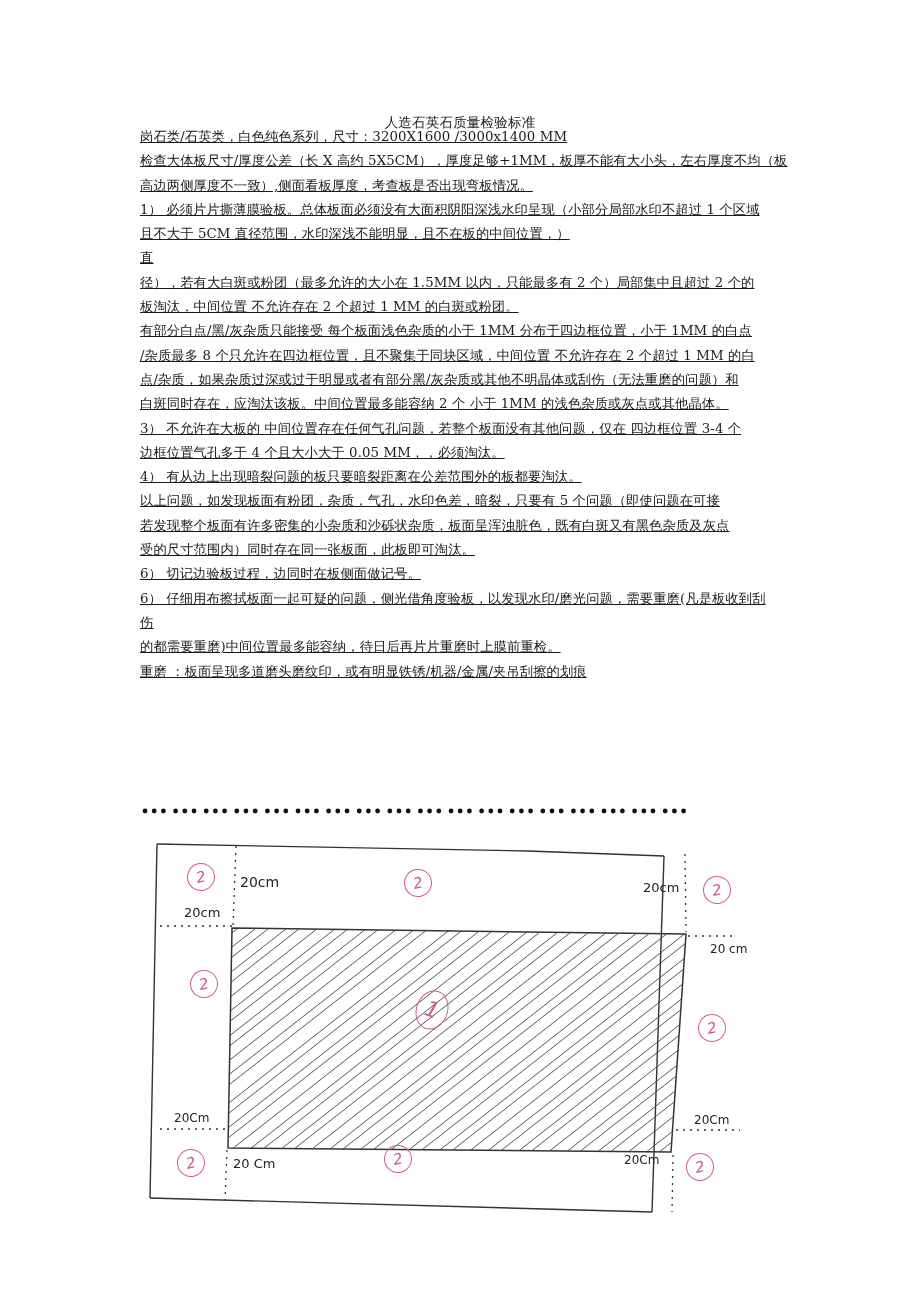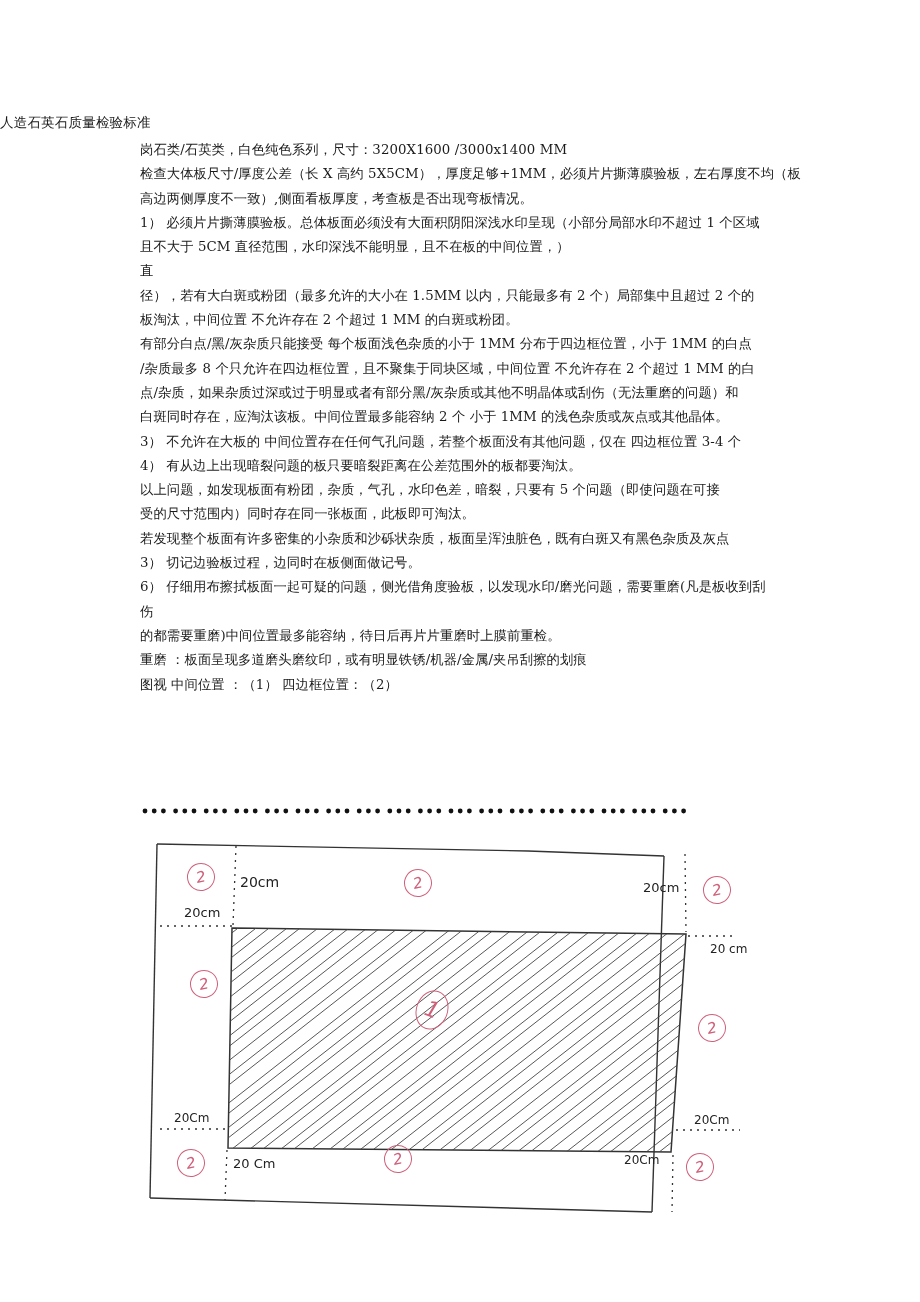--- a/index.html
+++ b/index.html
@@ -1,58 +1,58 @@
 <!DOCTYPE html>
 <html><head>
   <meta charset="utf-8">
   <style>
     html, body { margin: 0; padding: 0; background: #ffffff; }
     body { width: 920px; height: 1302px; position: relative; overflow: hidden;
            font-family: "DejaVu Serif", "Liberation Serif", serif; color: #1a1a1a; }
     .page { position: absolute; left: 0; top: 0; width: 920px; height: 1302px; }
-    .title { position: absolute; left: 0; width: 920px; top: 114px; 
+    .title { position: absolute; left: 0; width: 920px; top: 114px; text-align: center;
              font-size: 13.5px; letter-spacing: 0.2px; }
-    .lines { position: absolute; left: 140px; top: 138px; width: 660px; }
+    .lines { position: absolute; left: 140px; top: 125px; width: 660px; text-decoration: underline; }
     .line { height: 24.3px; line-height: 24.3px; font-size: 13.3px; white-space: nowrap;
             letter-spacing: 0.1px; }
     .dots { position: absolute; left: 142px; top: 802px; width: 620px; height: 12px; }
     .diagram { position: absolute; left: 140px; top: 830px; width: 640px; height: 400px; }
     .diagram svg { width: 640px; height: 400px; display: block; }
     .hand { font-family: "DejaVu Sans", sans-serif; }
   </style>
 </head>
 <body>
 
 <div class="page">
   <div class="title">人造石英石质量检验标准</div>
 
   <div class="lines">
     <div class="line">岗石类/石英类，白色纯色系列，尺寸：3200X1600 /3000x1400 MM</div>
-    <div class="line">检查大体板尺寸/厚度公差（长  X  高约  5X5CM），厚度足够+1MM，必须片片撕薄膜验板，左右厚度不均（板</div>
+    <div class="line">检查大体板尺寸/厚度公差（长  X  高约  5X5CM），厚度足够+1MM，板厚不能有大小头，左右厚度不均（板</div>
     <div class="line">高边两侧厚度不一致）,侧面看板厚度，考查板是否出现弯板情况。</div>
     <div class="line">1）   必须片片撕薄膜验板。总体板面必须没有大面积阴阳深浅水印呈现（小部分局部水印不超过  1  个区域</div>
     <div class="line">且不大于  5CM  直径范围，水印深浅不能明显，且不在板的中间位置，）</div>
     <div class="line">直</div>
     <div class="line">径），若有大白斑或粉团（最多允许的大小在  1.5MM  以内，只能最多有  2  个）局部集中且超过  2  个的</div>
     <div class="line">板淘汰，中间位置  不允许存在  2  个超过  1 MM  的白斑或粉团。</div>
     <div class="line">有部分白点/黑/灰杂质只能接受  每个板面浅色杂质的小于  1MM  分布于四边框位置，小于  1MM  的白点</div>
     <div class="line">/杂质最多  8  个只允许在四边框位置，且不聚集于同块区域，中间位置  不允许存在  2  个超过  1 MM  的白</div>
     <div class="line">点/杂质，如果杂质过深或过于明显或者有部分黑/灰杂质或其他不明晶体或刮伤（无法重磨的问题）和</div>
     <div class="line">白斑同时存在，应淘汰该板。中间位置最多能容纳  2  个   小于  1MM  的浅色杂质或灰点或其他晶体。</div>
     <div class="line">3）  不允许在大板的  中间位置存在任何气孔问题，若整个板面没有其他问题，仅在  四边框位置  3-4  个</div>
+    <div class="line">边框位置气孔多于  4  个且大小大于  0.05 MM，，必须淘汰。</div>
     <div class="line">4）   有从边上出现暗裂问题的板只要暗裂距离在公差范围外的板都要淘汰。</div>
     <div class="line">以上问题，如发现板面有粉团，杂质，气孔，水印色差，暗裂，只要有  5  个问题（即使问题在可接</div>
+    <div class="line">若发现整个板面有许多密集的小杂质和沙砾状杂质，板面呈浑浊脏色，既有白斑又有黑色杂质及灰点</div>
     <div class="line">受的尺寸范围内）同时存在同一张板面，此板即可淘汰。</div>
-    <div class="line">若发现整个板面有许多密集的小杂质和沙砾状杂质，板面呈浑浊脏色，既有白斑又有黑色杂质及灰点</div>
-    <div class="line">3）   切记边验板过程，边同时在板侧面做记号。</div>
+    <div class="line">6）   切记边验板过程，边同时在板侧面做记号。</div>
     <div class="line">6）   仔细用布擦拭板面一起可疑的问题，侧光借角度验板，以发现水印/磨光问题，需要重磨(凡是板收到刮</div>
     <div class="line">伤</div>
     <div class="line">的都需要重磨)中间位置最多能容纳，待日后再片片重磨时上膜前重检。</div>
     <div class="line">重磨  ：板面呈现多道磨头磨纹印，或有明显铁锈/机器/金属/夹吊刮擦的划痕</div>
-    <div class="line">图视  中间位置  ：（1）   四边框位置：（2）</div>
   </div>
 
   <div class="dots">
     <svg width="620" height="12" id="dots-svg">
         <circle cx="3" cy="6" r="2.4" fill="#111"></circle>
         <circle cx="12.2" cy="6" r="2.4" fill="#111"></circle>
         <circle cx="21.4" cy="6" r="2.4" fill="#111"></circle>
         <circle cx="33.599999999999994" cy="6" r="2.4" fill="#111"></circle>
         <circle cx="42.8" cy="6" r="2.4" fill="#111"></circle>
         <circle cx="52" cy="6" r="2.4" fill="#111"></circle>

